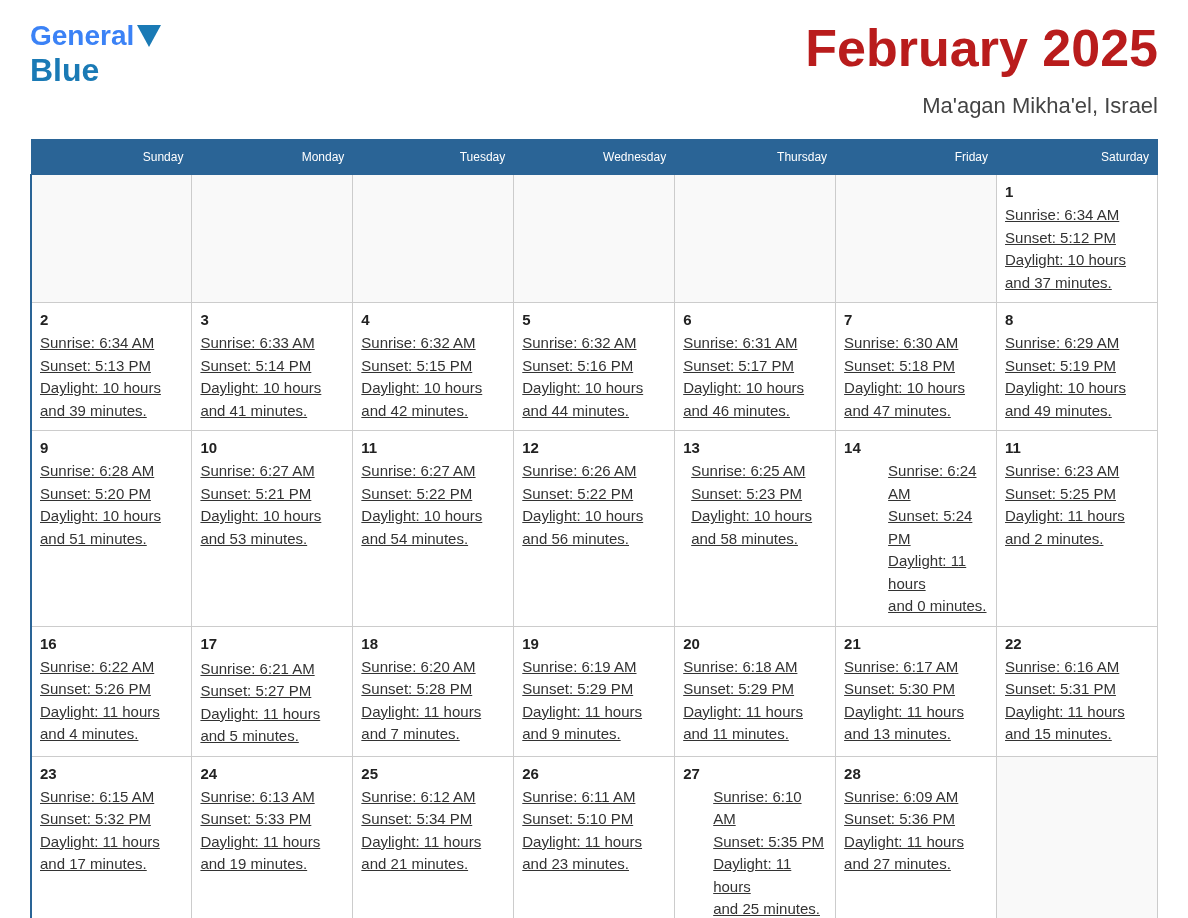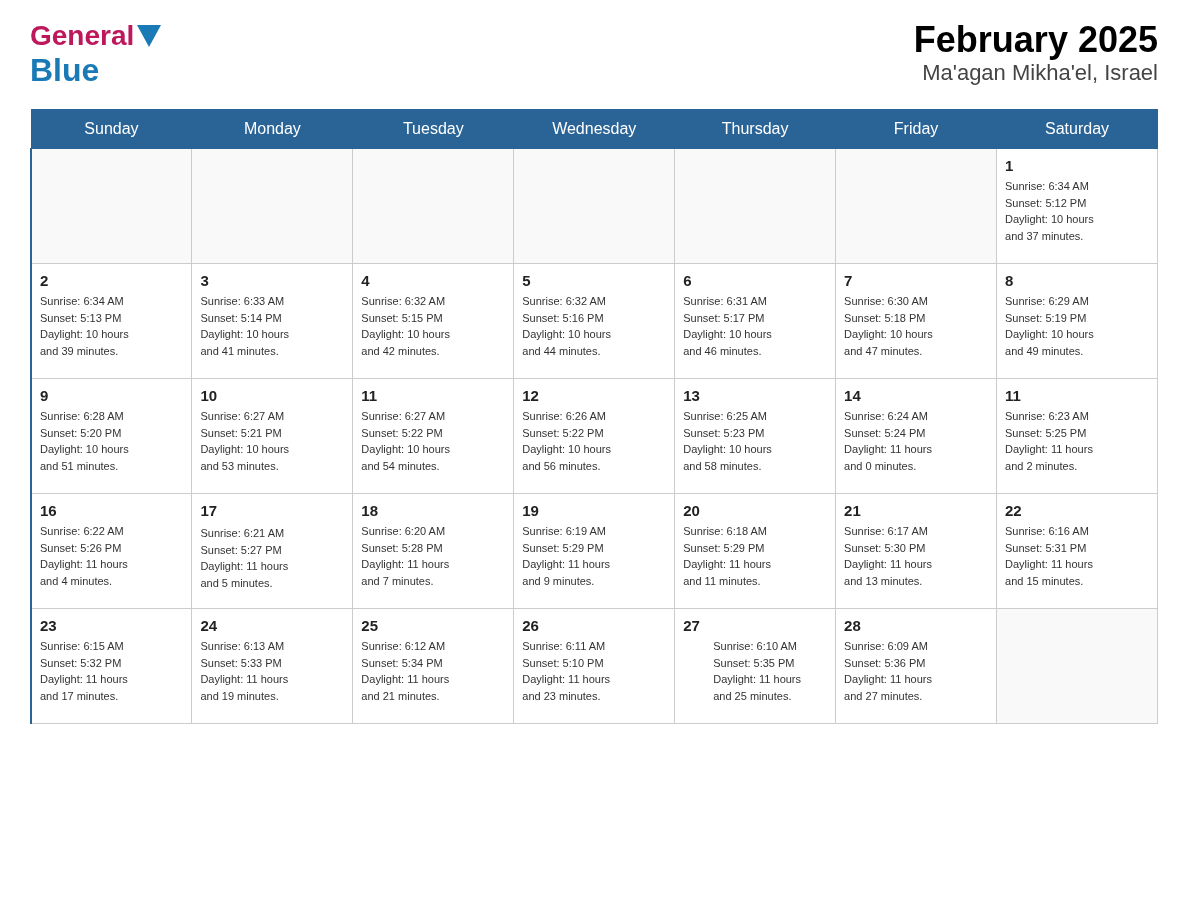--- a/index.html
+++ b/index.html
@@ -22,83 +22,84 @@
       flex-direction: column;
       align-items: flex-start;
     }
     .logo-text {
       display: flex;
       align-items: center;
       font-size: 28px;
       font-weight: bold;
       color: #333;
     }
-    .logo-general { color: #be185d; }
+    .logo-general { color: #3b82f6; }
     .logo-triangle {
       width: 0;
       height: 0;
       border-left: 12px solid transparent;
       border-right: 12px solid transparent;
       border-top: 22px solid #1a7ab5;
       margin: 0 3px;
       display: inline-block;
     }
     .logo-blue {
       color: #1a7ab5;
       font-size: 32px;
       font-weight: bold;
     }
     .title-area {
       text-align: right;
     }
     .month-title {
-      font-size: 36px;
+      font-size: 52px;
       font-weight: bold;
-      color: #000000;
+      color: #b91c1c;
       line-height: 1.1;
     }
     .location-title {
       font-size: 22px;
       color: #444;
-      margin-top: 0;
+      margin-top: 16px;
     }
     .calendar-table {
       width: 100%;
       border-collapse: collapse;
       table-layout: fixed;
     }
     .calendar-table th {
       background-color: #2a6496;
       color: #fff;
       padding: 10px 8px;
-      text-align: center;
-      font-size: 16px;
+      text-align: right;
+      font-size: 12px;
       font-weight: normal;
       border: 1px solid #2a6496;
     }
     .calendar-table td {
       vertical-align: top;
       padding: 8px;
       border: 1px solid #ccc;
       height: 115px;
       background: #fff;
     }
     .calendar-table td.empty {
       background: #f9f9f9;
     }
     .day-number {
       font-size: 15px;
       font-weight: bold;
       color: #222;
       margin-bottom: 4px;
     }
     .day-info {
-      font-size: 11px;
+      font-size: 15px;
       color: #333;
       line-height: 1.5;
+      text-decoration: underline;
     }
     .week-row td:first-child {
       border-left: 2px solid #2a6496;
     }
   </style>
 </head>
 <body>
 
 <div class="header-section">
   <div class="logo-area">
@@ -219,28 +220,28 @@
         </td>
         <td>
           <div class="day-number">12</div>
           <div class="day-info" style="white-space: pre-line;">Sunrise: 6:26 AM
 Sunset: 5:22 PM
 Daylight: 10 hours
 and 56 minutes.</div>
         </td>
         <td>
           <div class="day-number">13</div>
-          <div class="day-info" style="white-space: pre-line;">Sunrise: 6:25 AM
+          <div class="day-info" style="white-space: pre-line; margin-left: 8px;">Sunrise: 6:25 AM
 Sunset: 5:23 PM
 Daylight: 10 hours
 and 58 minutes.</div>
         </td>
         <td>
           <div class="day-number">14</div>
-          <div class="day-info" style="white-space: pre-line;">Sunrise: 6:24 AM
+          <div class="day-info" style="white-space: pre-line; margin-left: 44px;">Sunrise: 6:24 AM
 Sunset: 5:24 PM
 Daylight: 11 hours
 and 0 minutes.</div>
         </td>
         <td>
           <div class="day-number">11</div>
           <div class="day-info" style="white-space: pre-line;">Sunrise: 6:23 AM
 Sunset: 5:25 PM
 Daylight: 11 hours
 and 2 minutes.</div>

